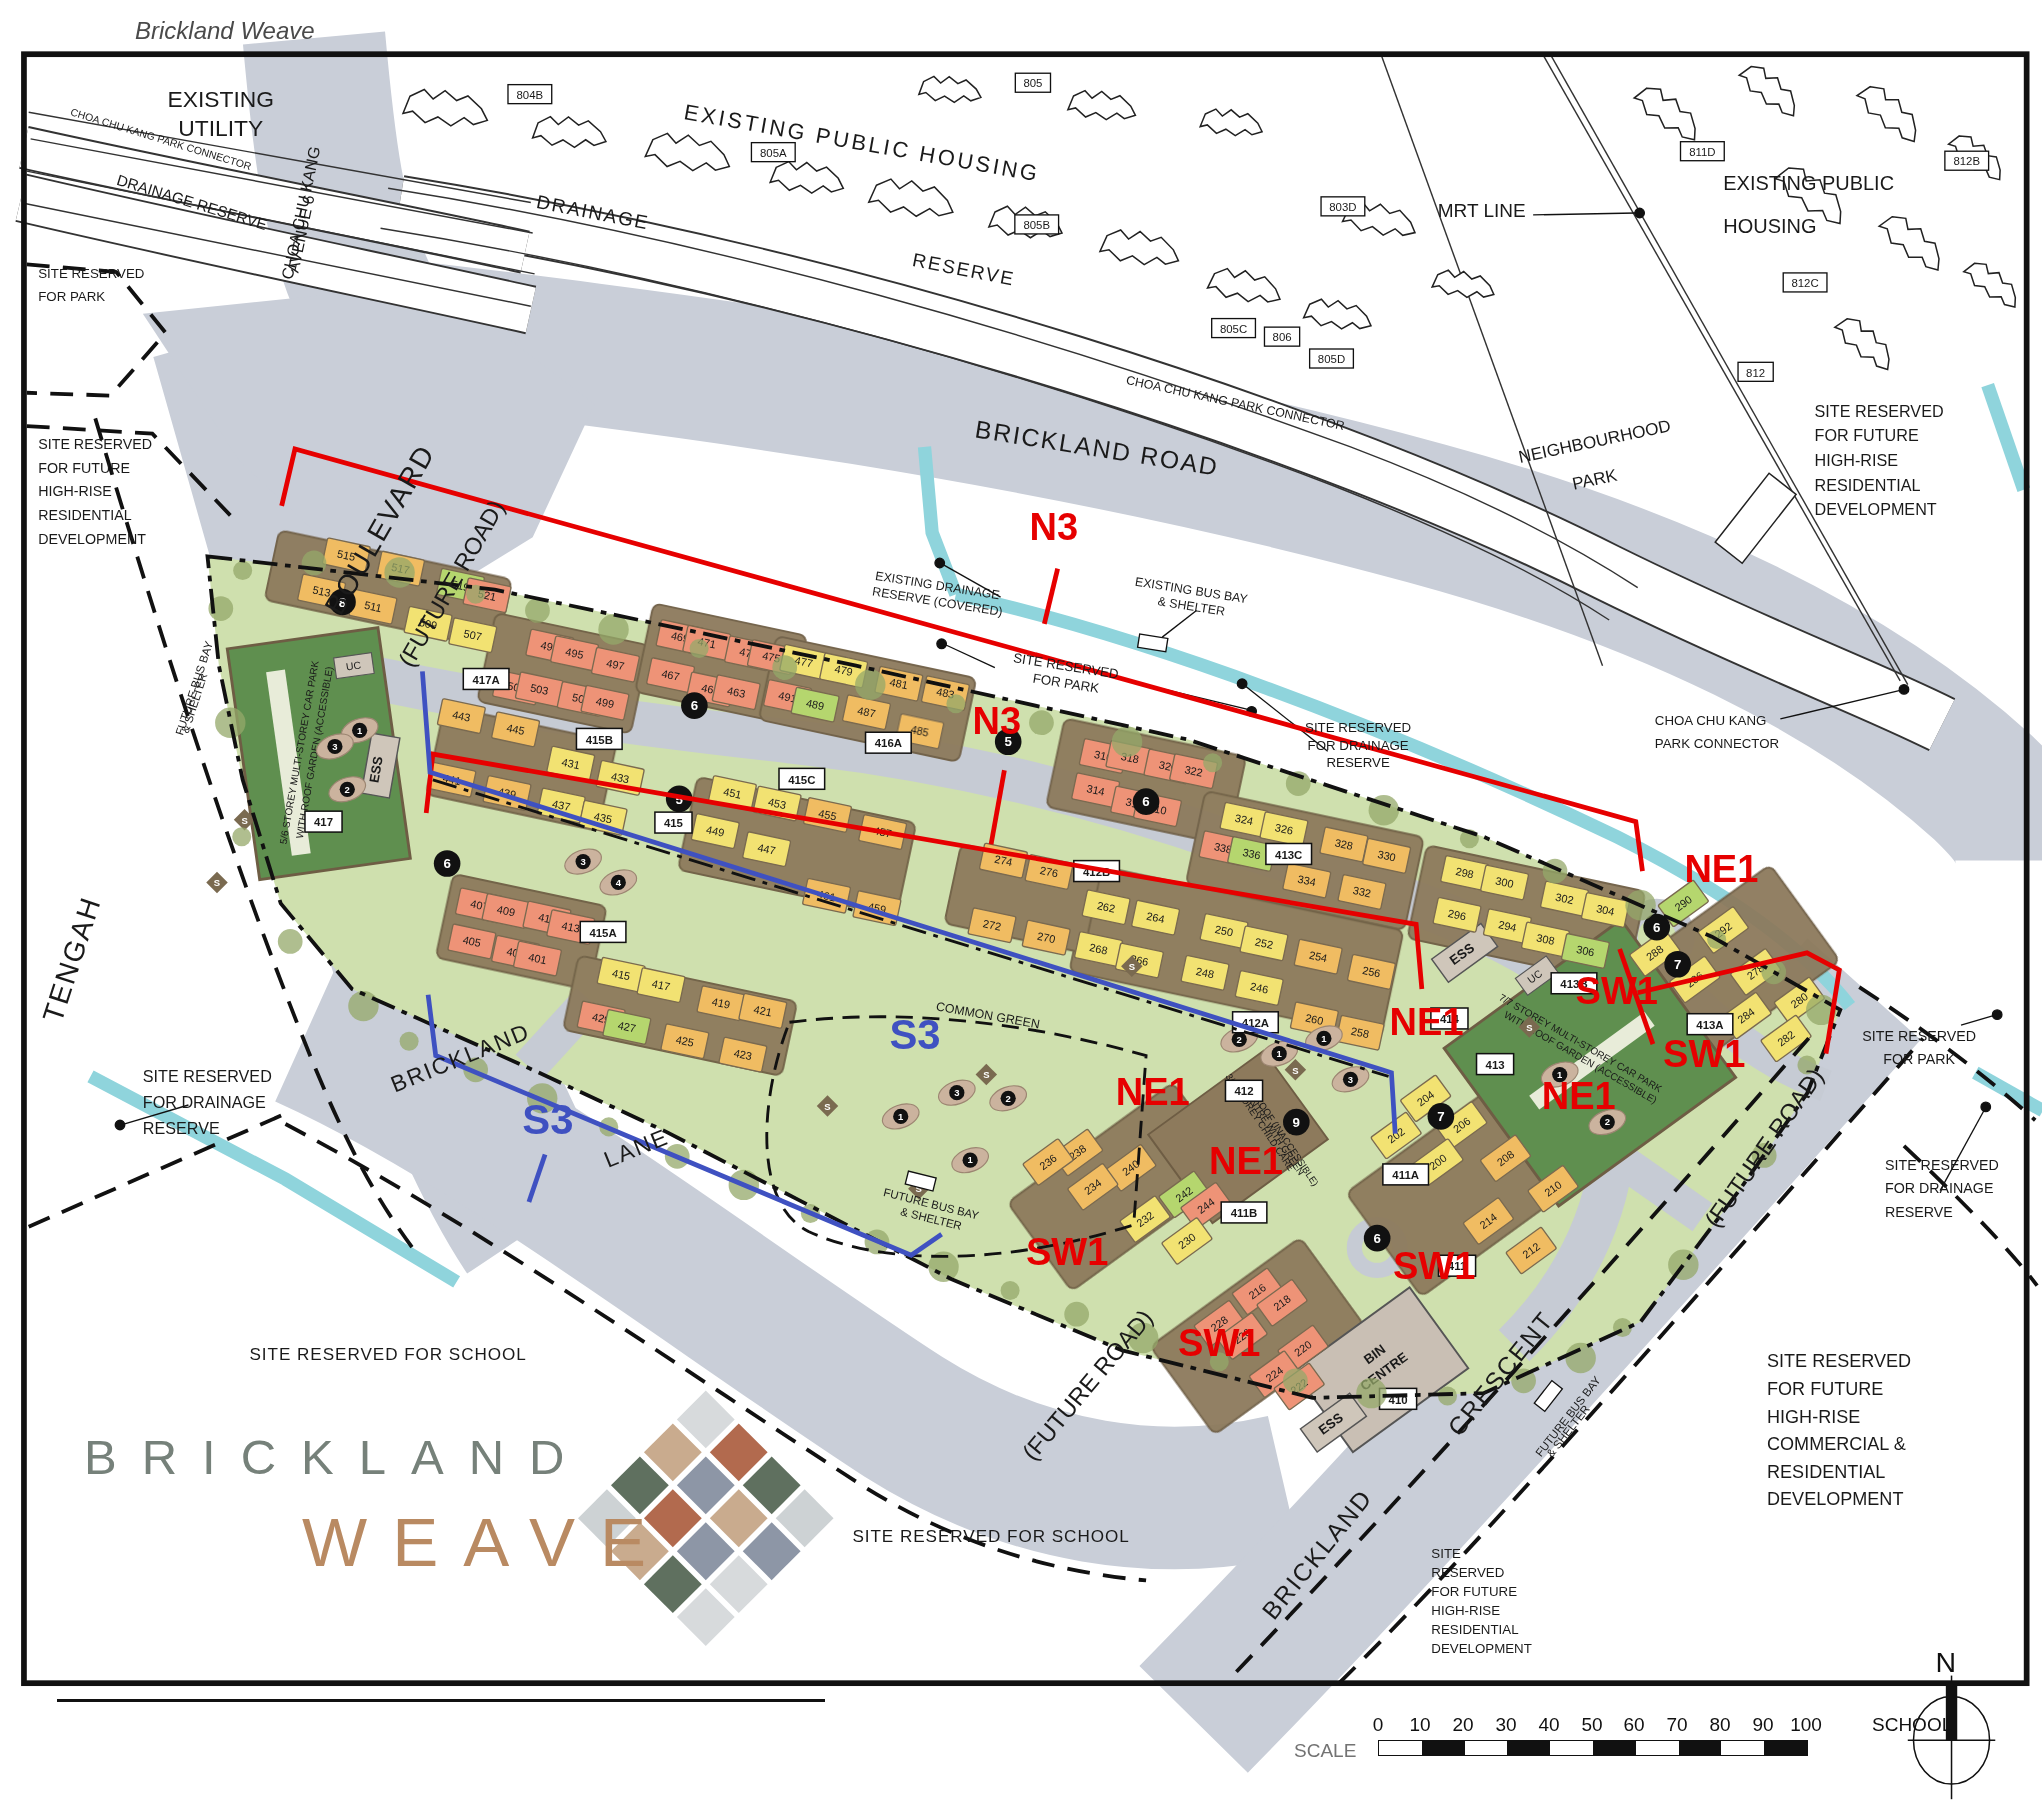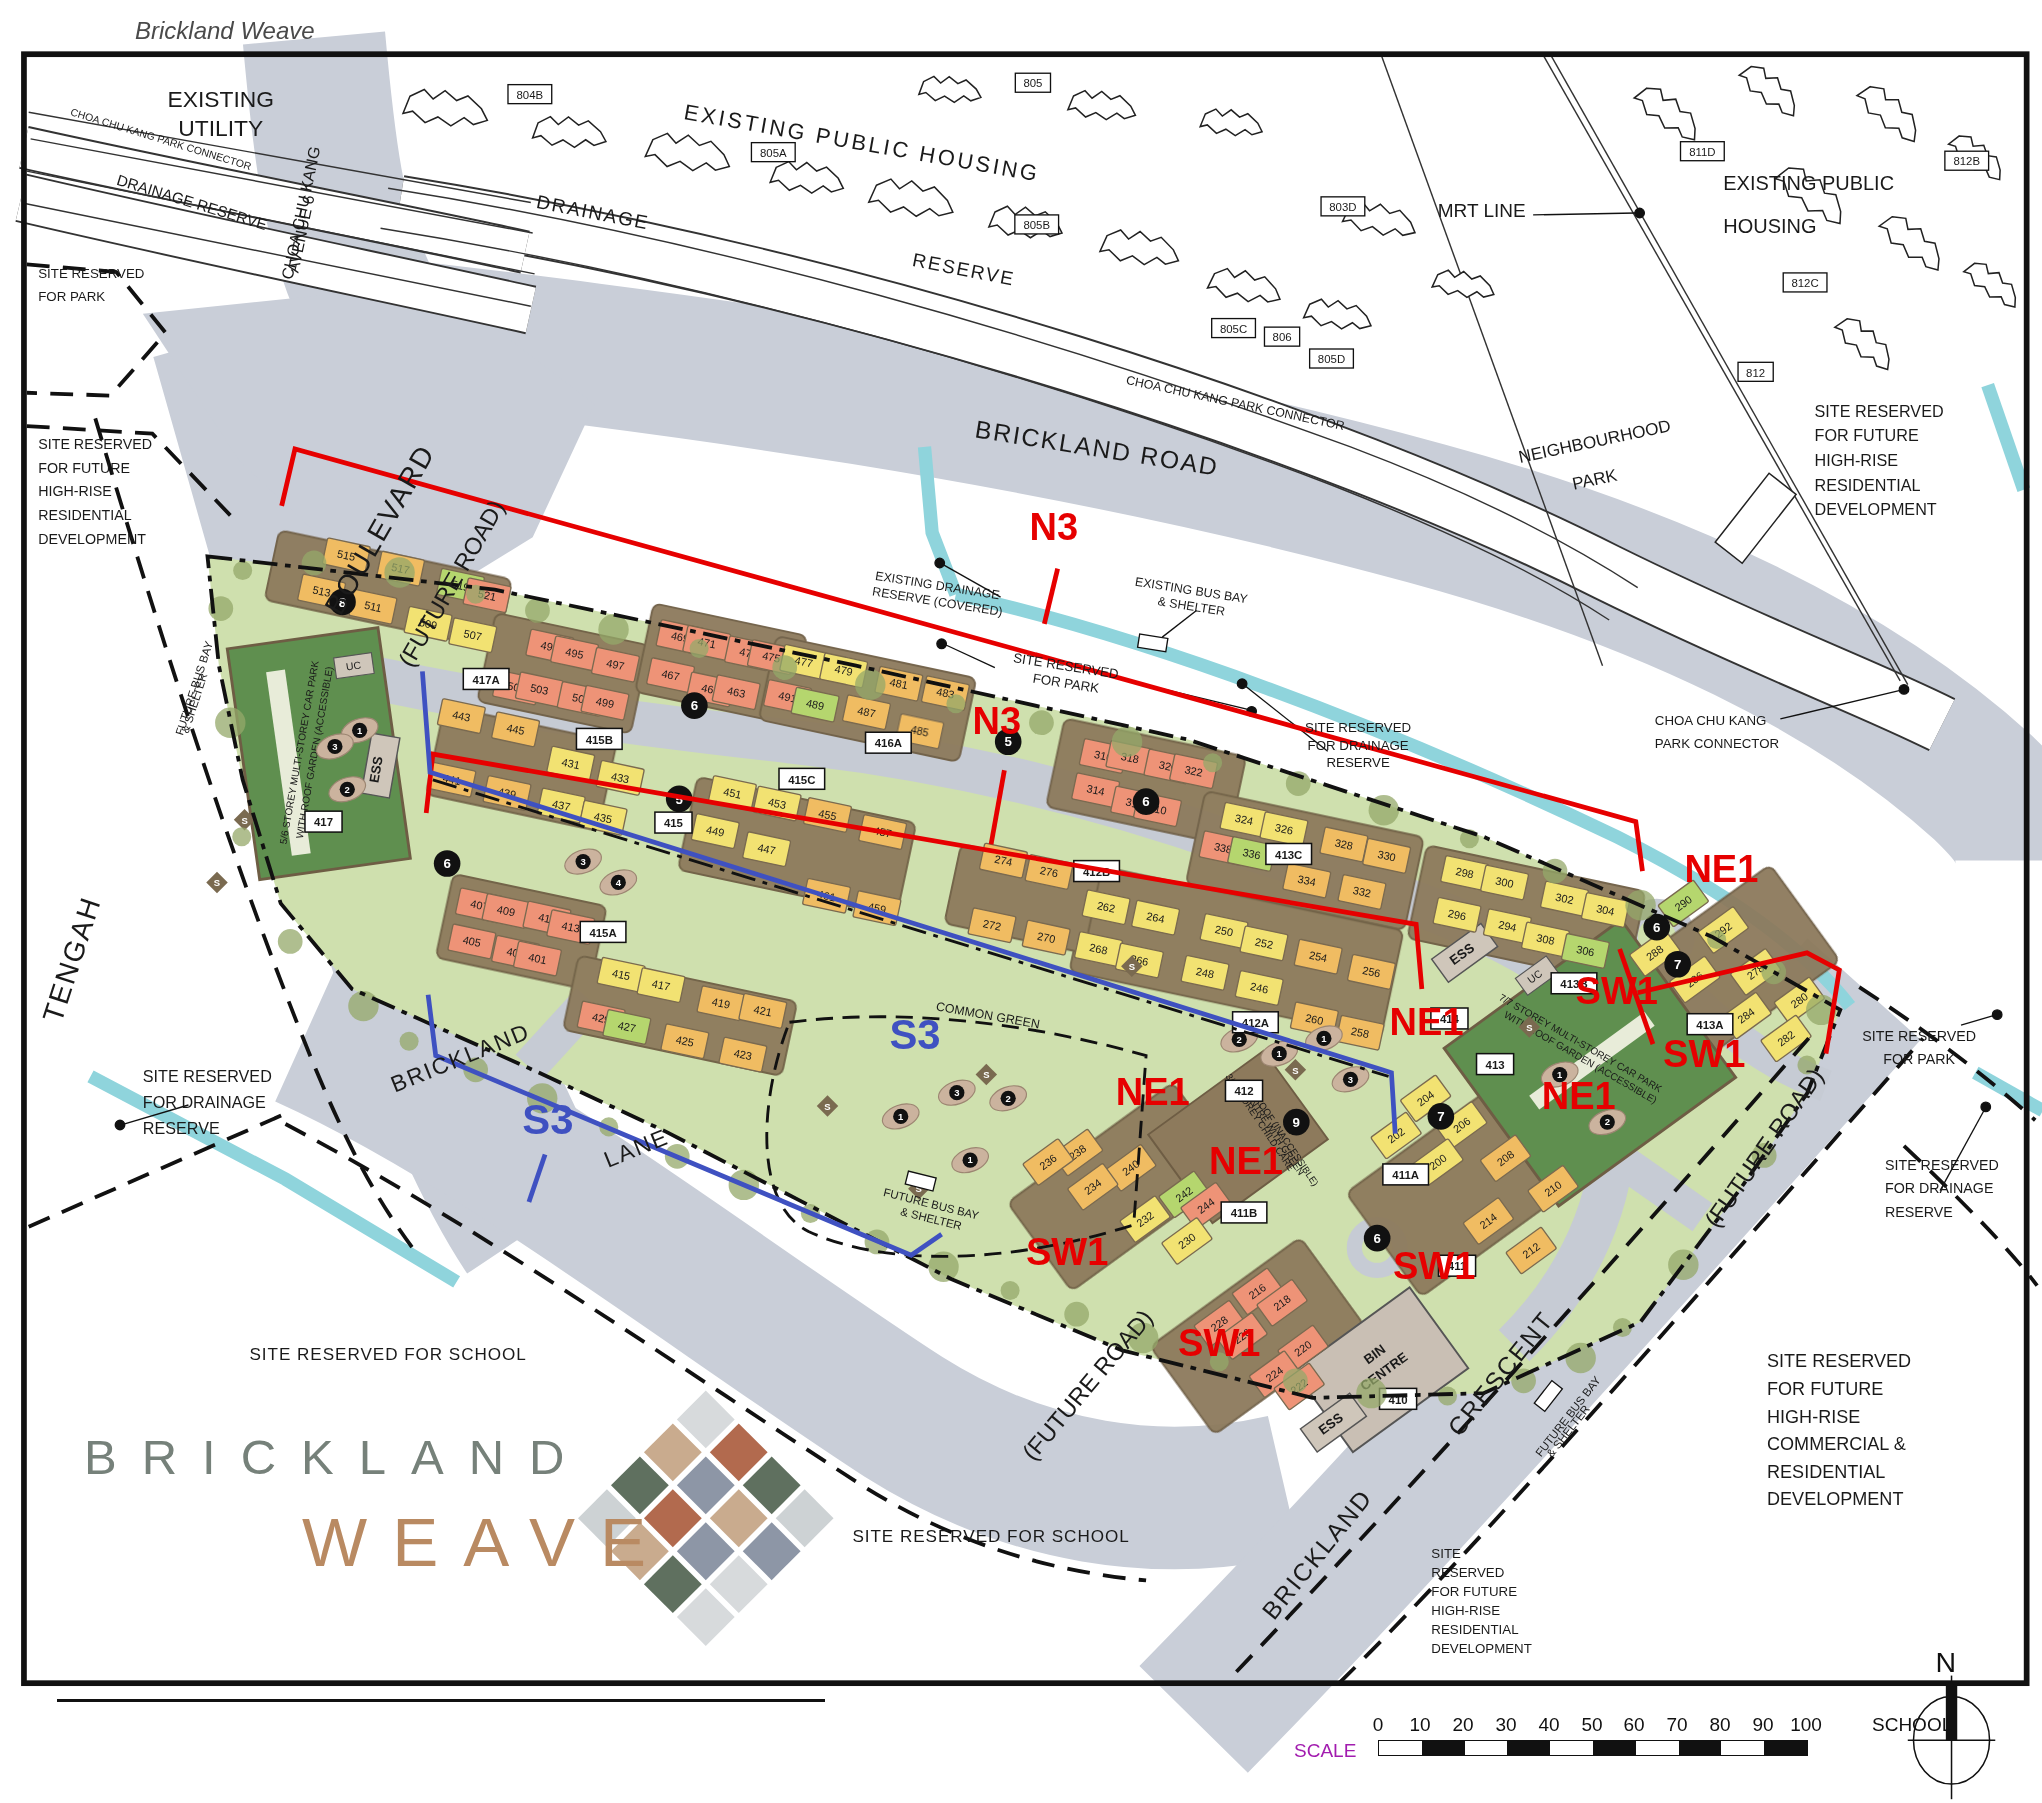--- a/index.html
+++ b/index.html
@@ -6,21 +6,21 @@
   .canvas{position:relative;width:2043px;height:1803px;background:#ffffff;overflow:hidden;
           font-family:"Liberation Sans",sans-serif;}
   .page-title{position:absolute;left:135px;top:17px;font-size:24px;color:#4a4a4a;font-style:italic;}
   svg text{font-family:"Liberation Sans",sans-serif;}
   .footer{position:absolute;left:61px;top:1733px;font-size:21px;color:#111;}
   .logo{position:absolute;left:0;top:0;width:0;height:0;}
   .logo-line1{position:absolute;left:84px;top:1429px;font-size:49px;letter-spacing:25px;color:#76817a;}
   .logo-line2{position:absolute;left:302px;top:1503px;font-size:69px;letter-spacing:25px;color:#b98a62;}
   .underline{position:absolute;left:57px;top:1699px;width:768px;height:2.9px;background:#111;}
   .scalebar{position:absolute;left:1294px;top:1708px;width:666px;height:67px;}
-  .scalebar .lbl{position:absolute;left:0px;top:32px;font-size:19px;color:#a21caf;text-align:right;}
+  .scalebar .lbl{position:absolute;left:0px;top:32px;font-size:19px;color:#737373;text-align:right;}
   .scalebar .unit{position:absolute;left:578px;top:5.7px;font-size:19px;color:#111;}
   .scalebar .tick{position:absolute;top:5.7px;width:38px;text-align:center;font-size:19px;color:#111;}
   .scalebar .bar{position:absolute;left:84px;top:32px;width:428px;height:14.3px;border:1.9px solid #111;display:flex;}
   .scalebar .seg{flex:1;}
 </style>
 </head>
 <body>
 
 <div class="canvas">
   <div class="page-title">Brickland Weave</div>

